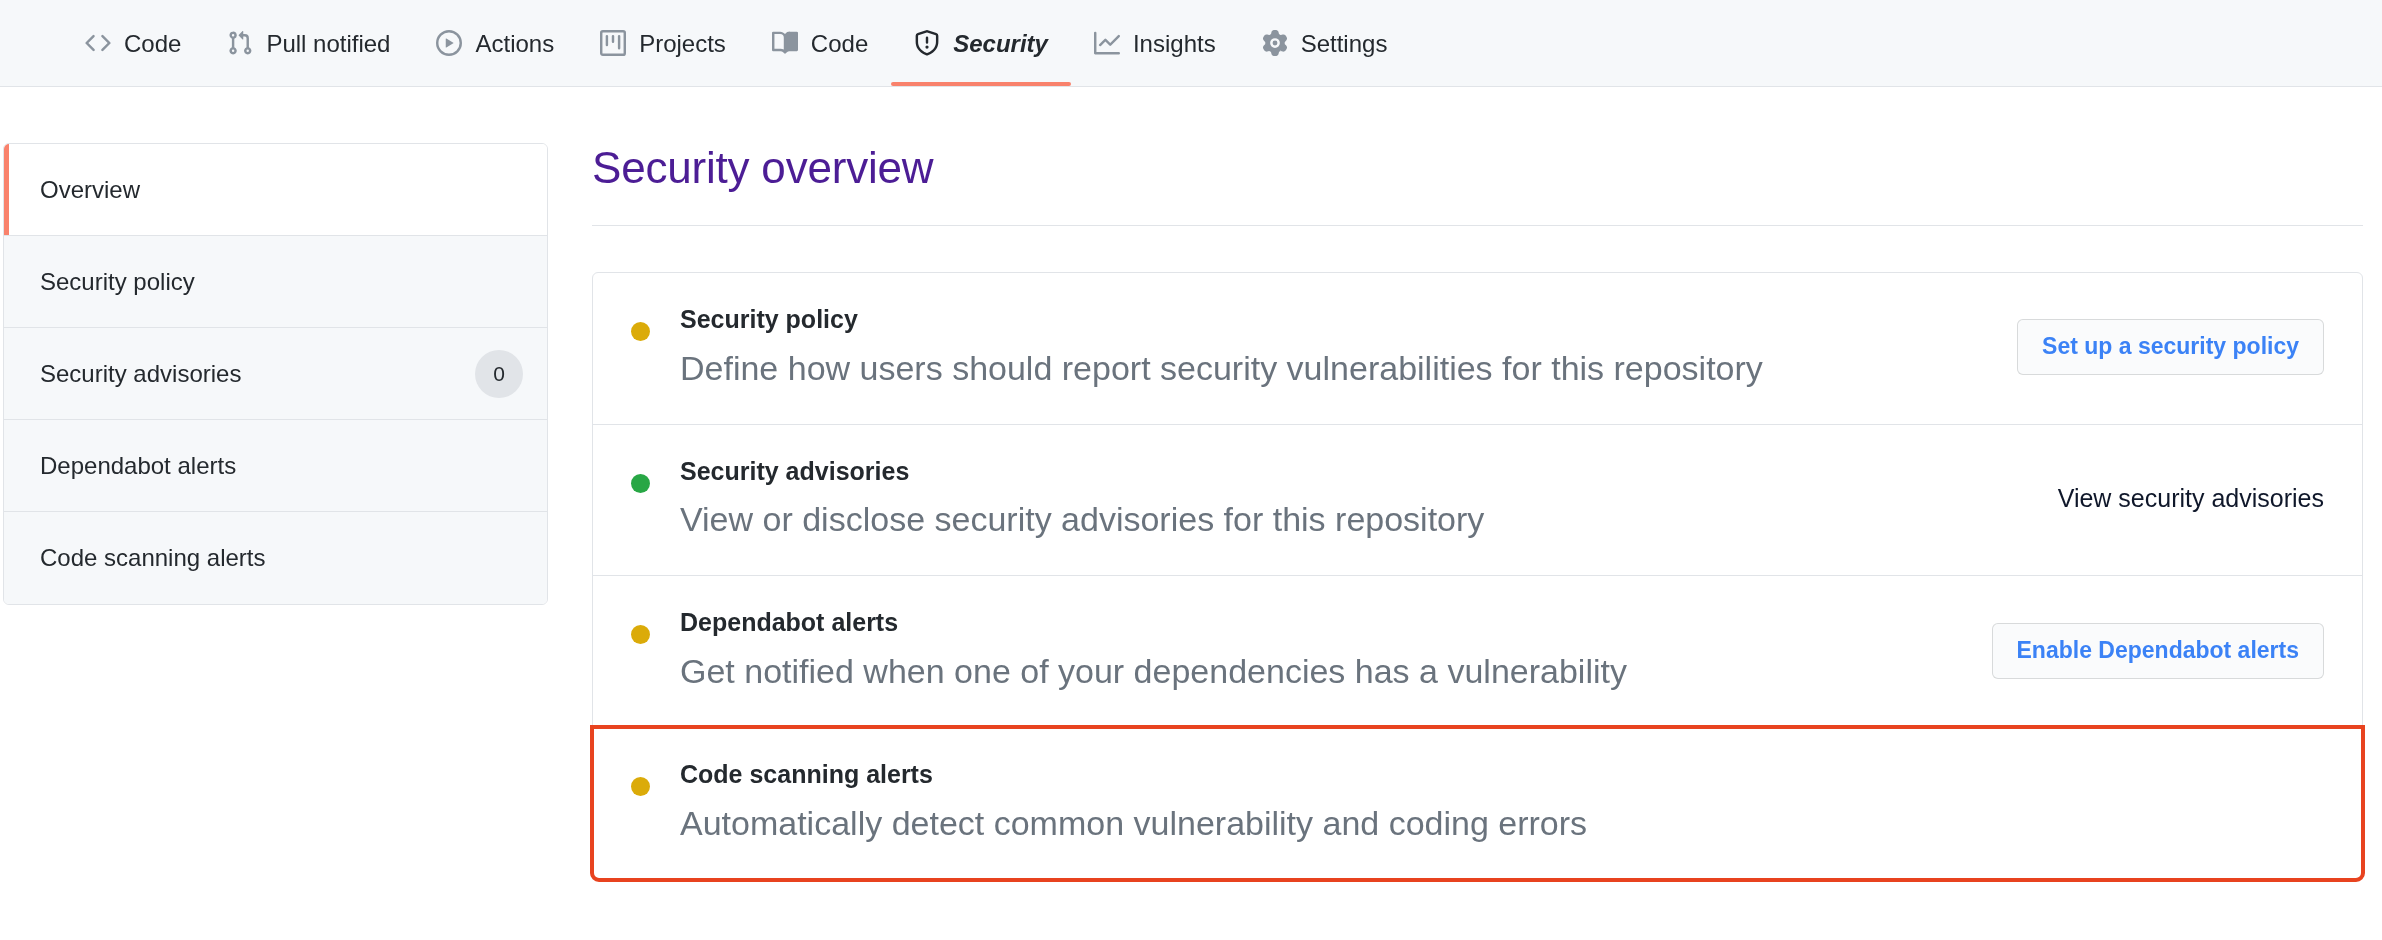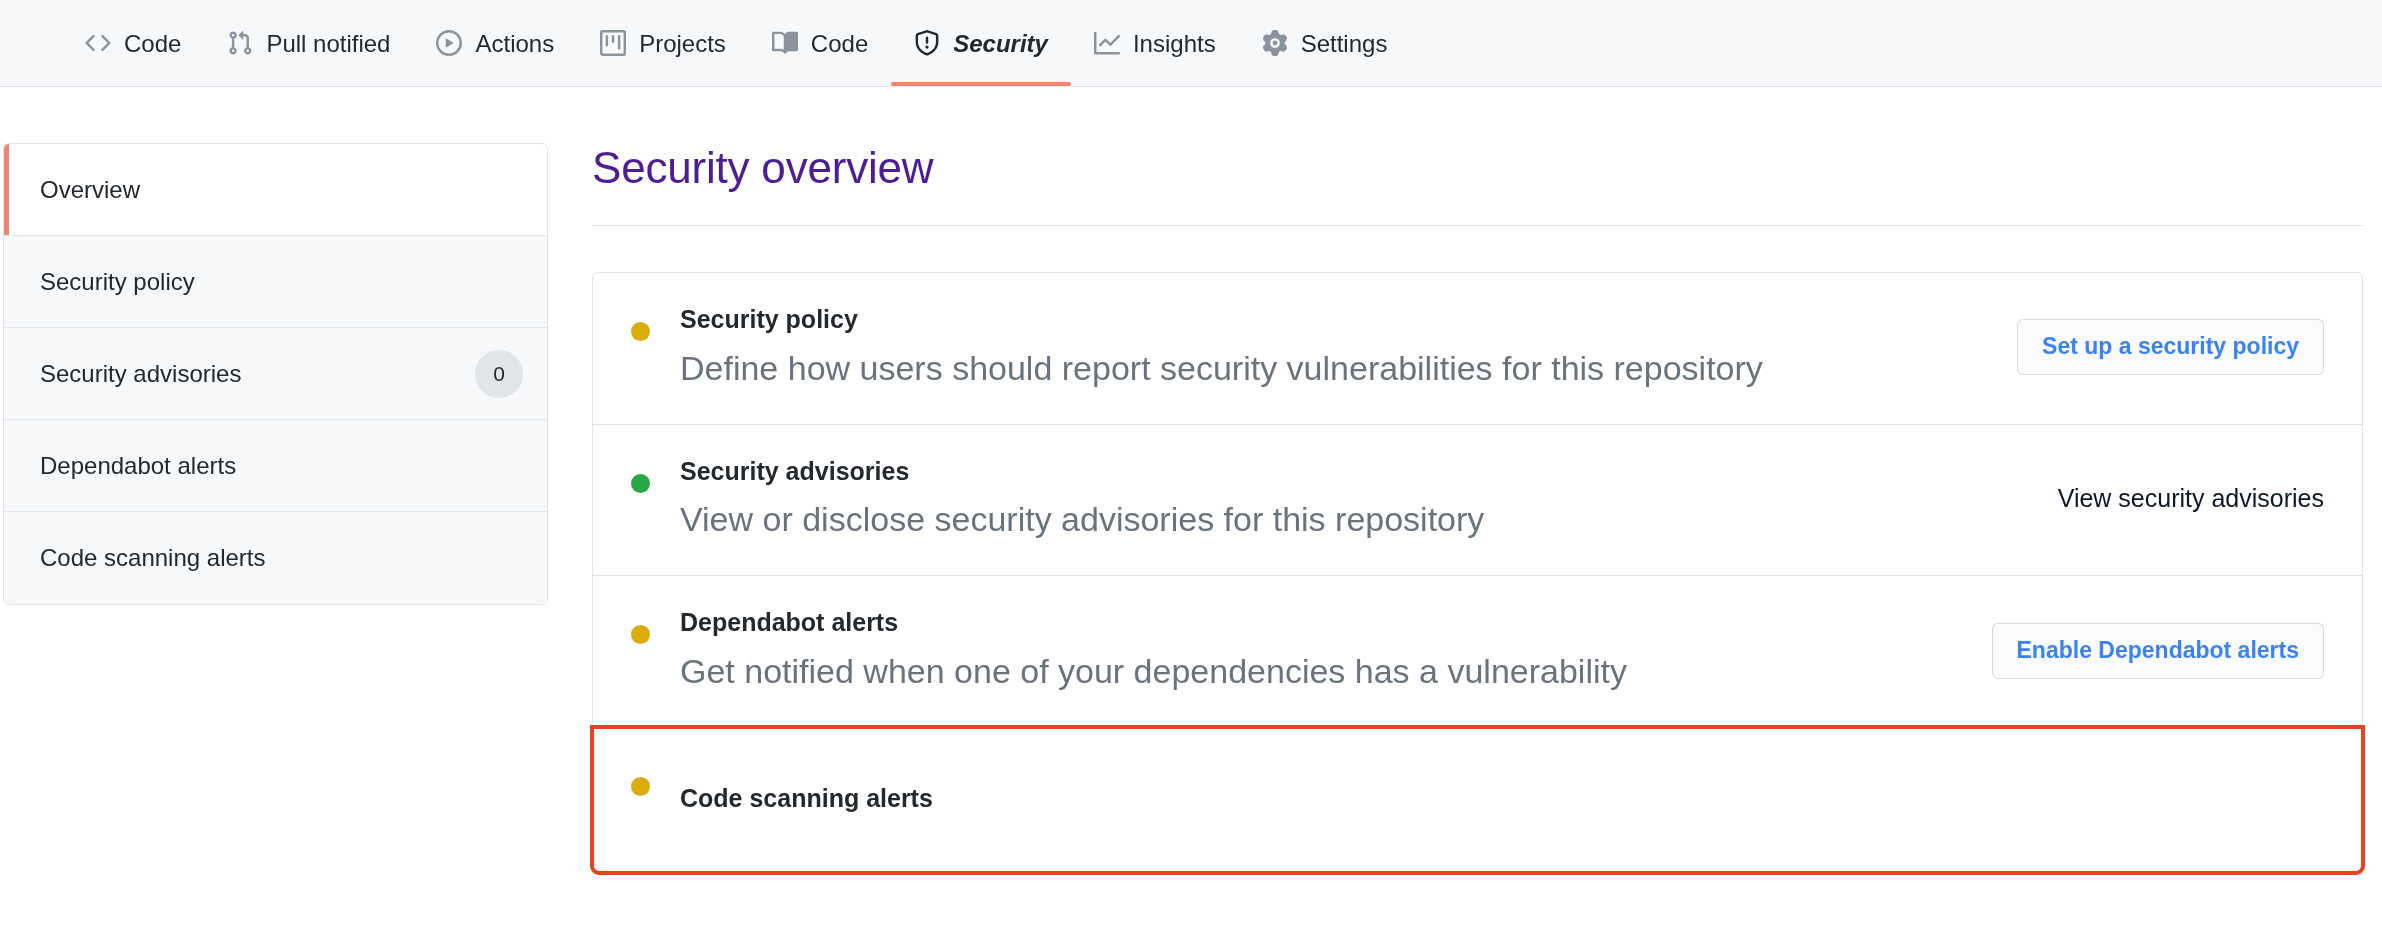--- a/index.html
+++ b/index.html
@@ -354,20 +354,21 @@
         </div>
         <div class="card-action">
           <button class="btn">Enable Dependabot alerts</button>
         </div>
       </div>
 
       <div class="card-row highlighted" style="outline-color: rgb(232, 67, 31);">
         <span class="dot" style="background:#dbab09"></span>
         <div class="card-text">
           <div class="card-title">Code scanning alerts</div>
+          <div class="card-desc">Automatically detect common vulnerability and coding errors</div>
         </div>
       </div>
 
     </section>
 
   </main>
 
 </div>
 
 </body></html>

